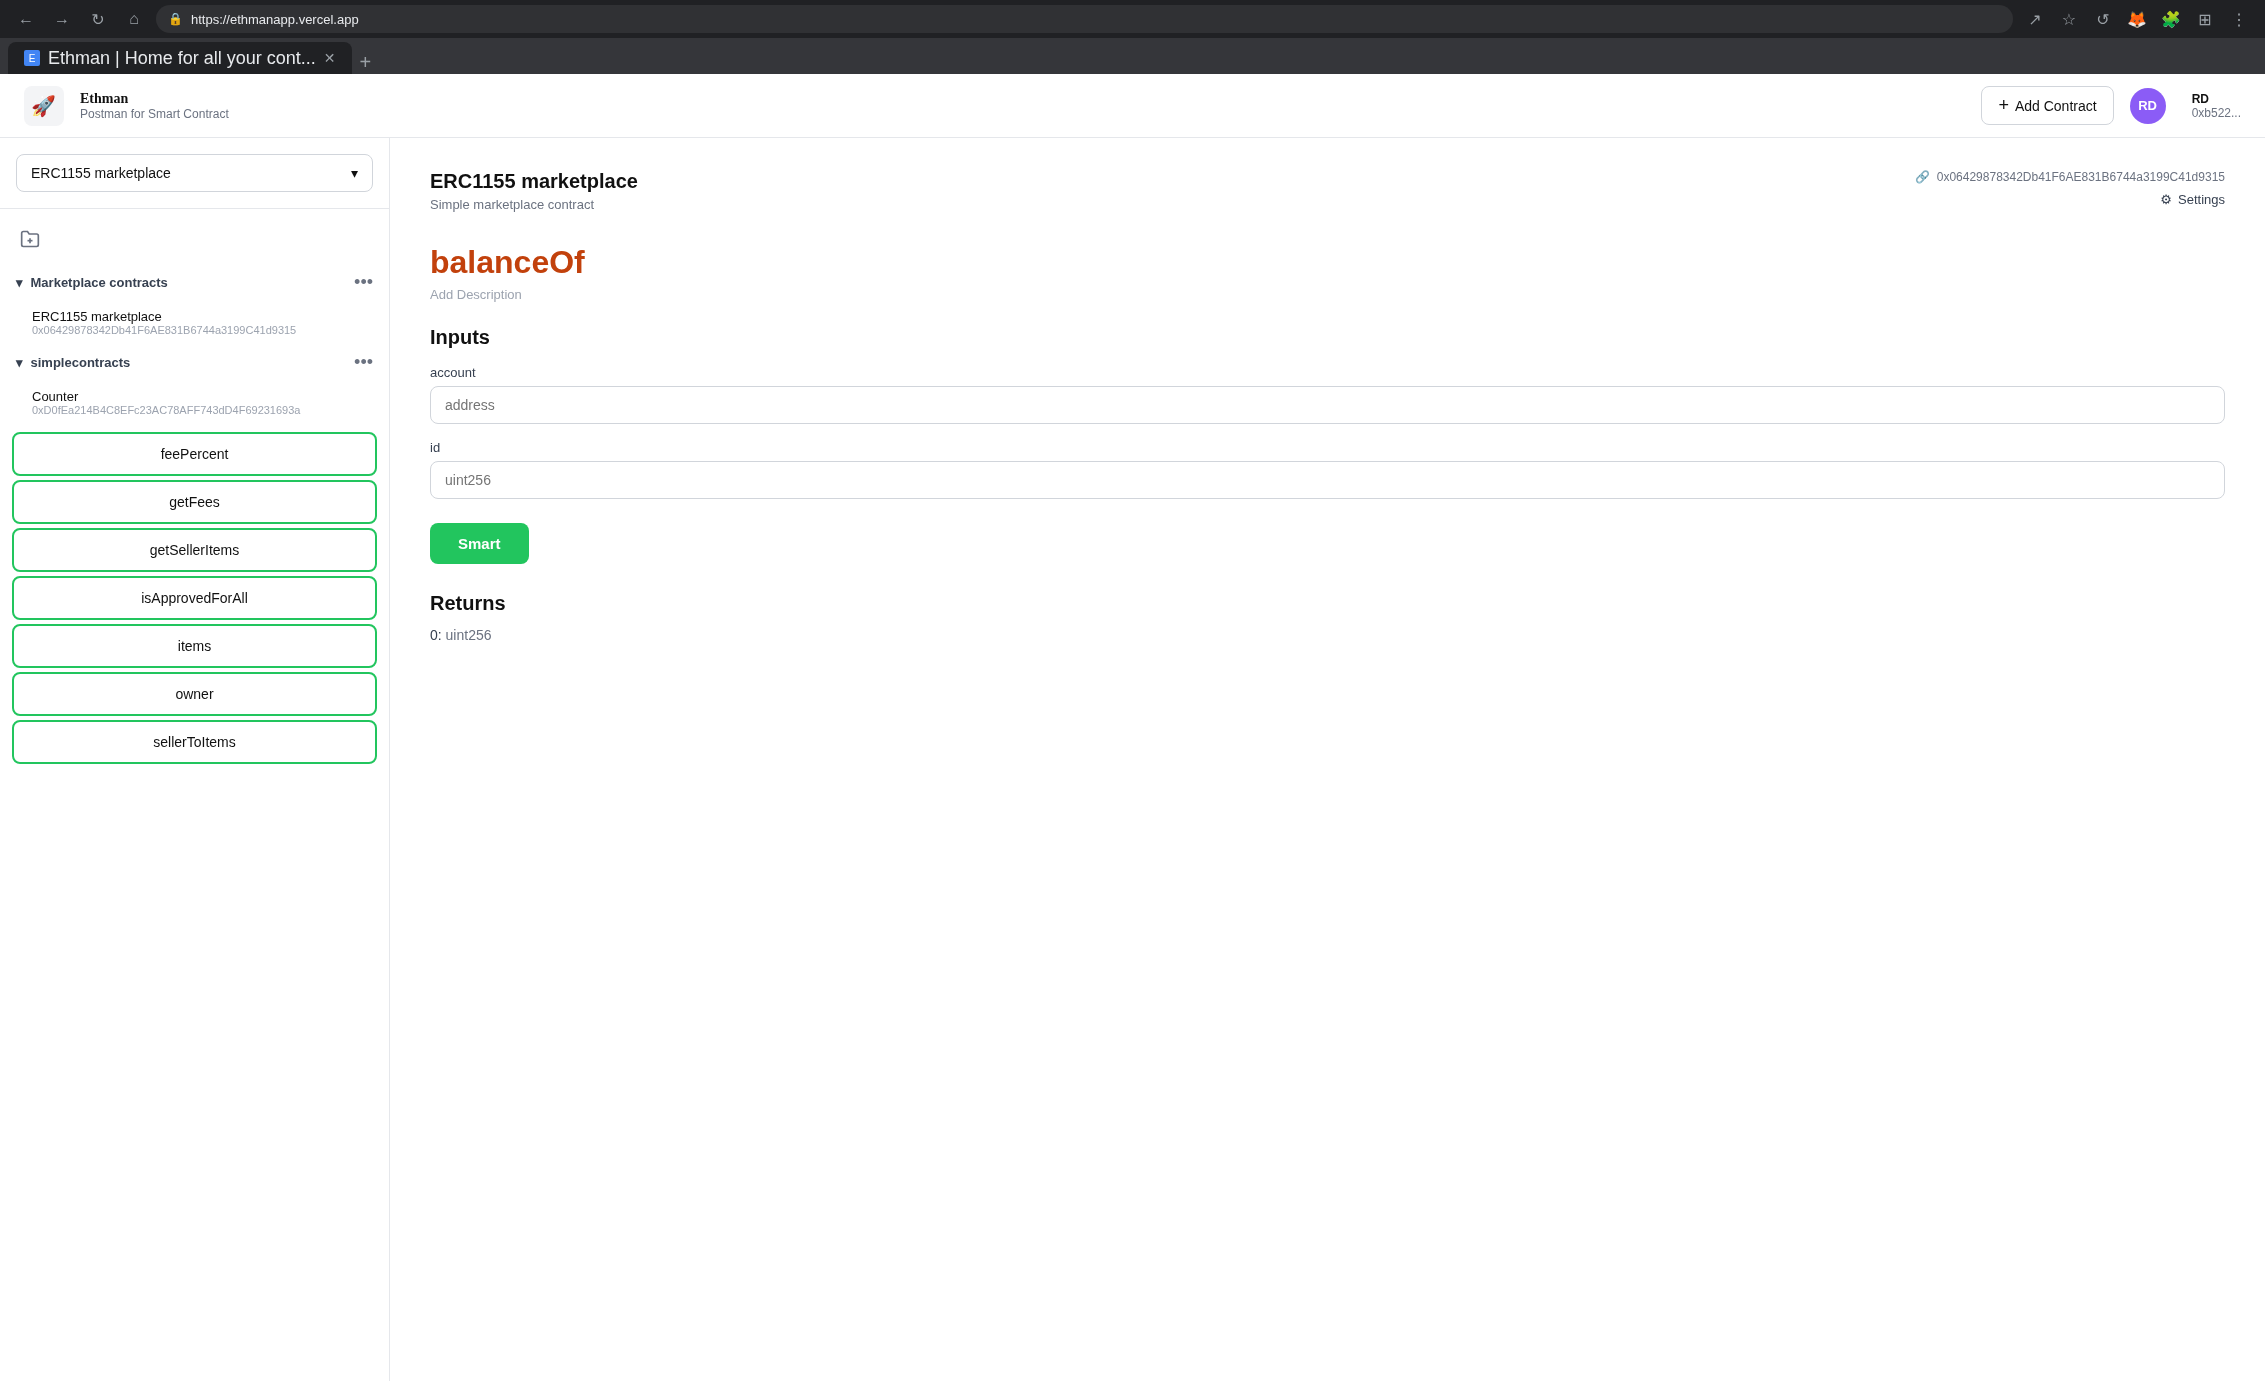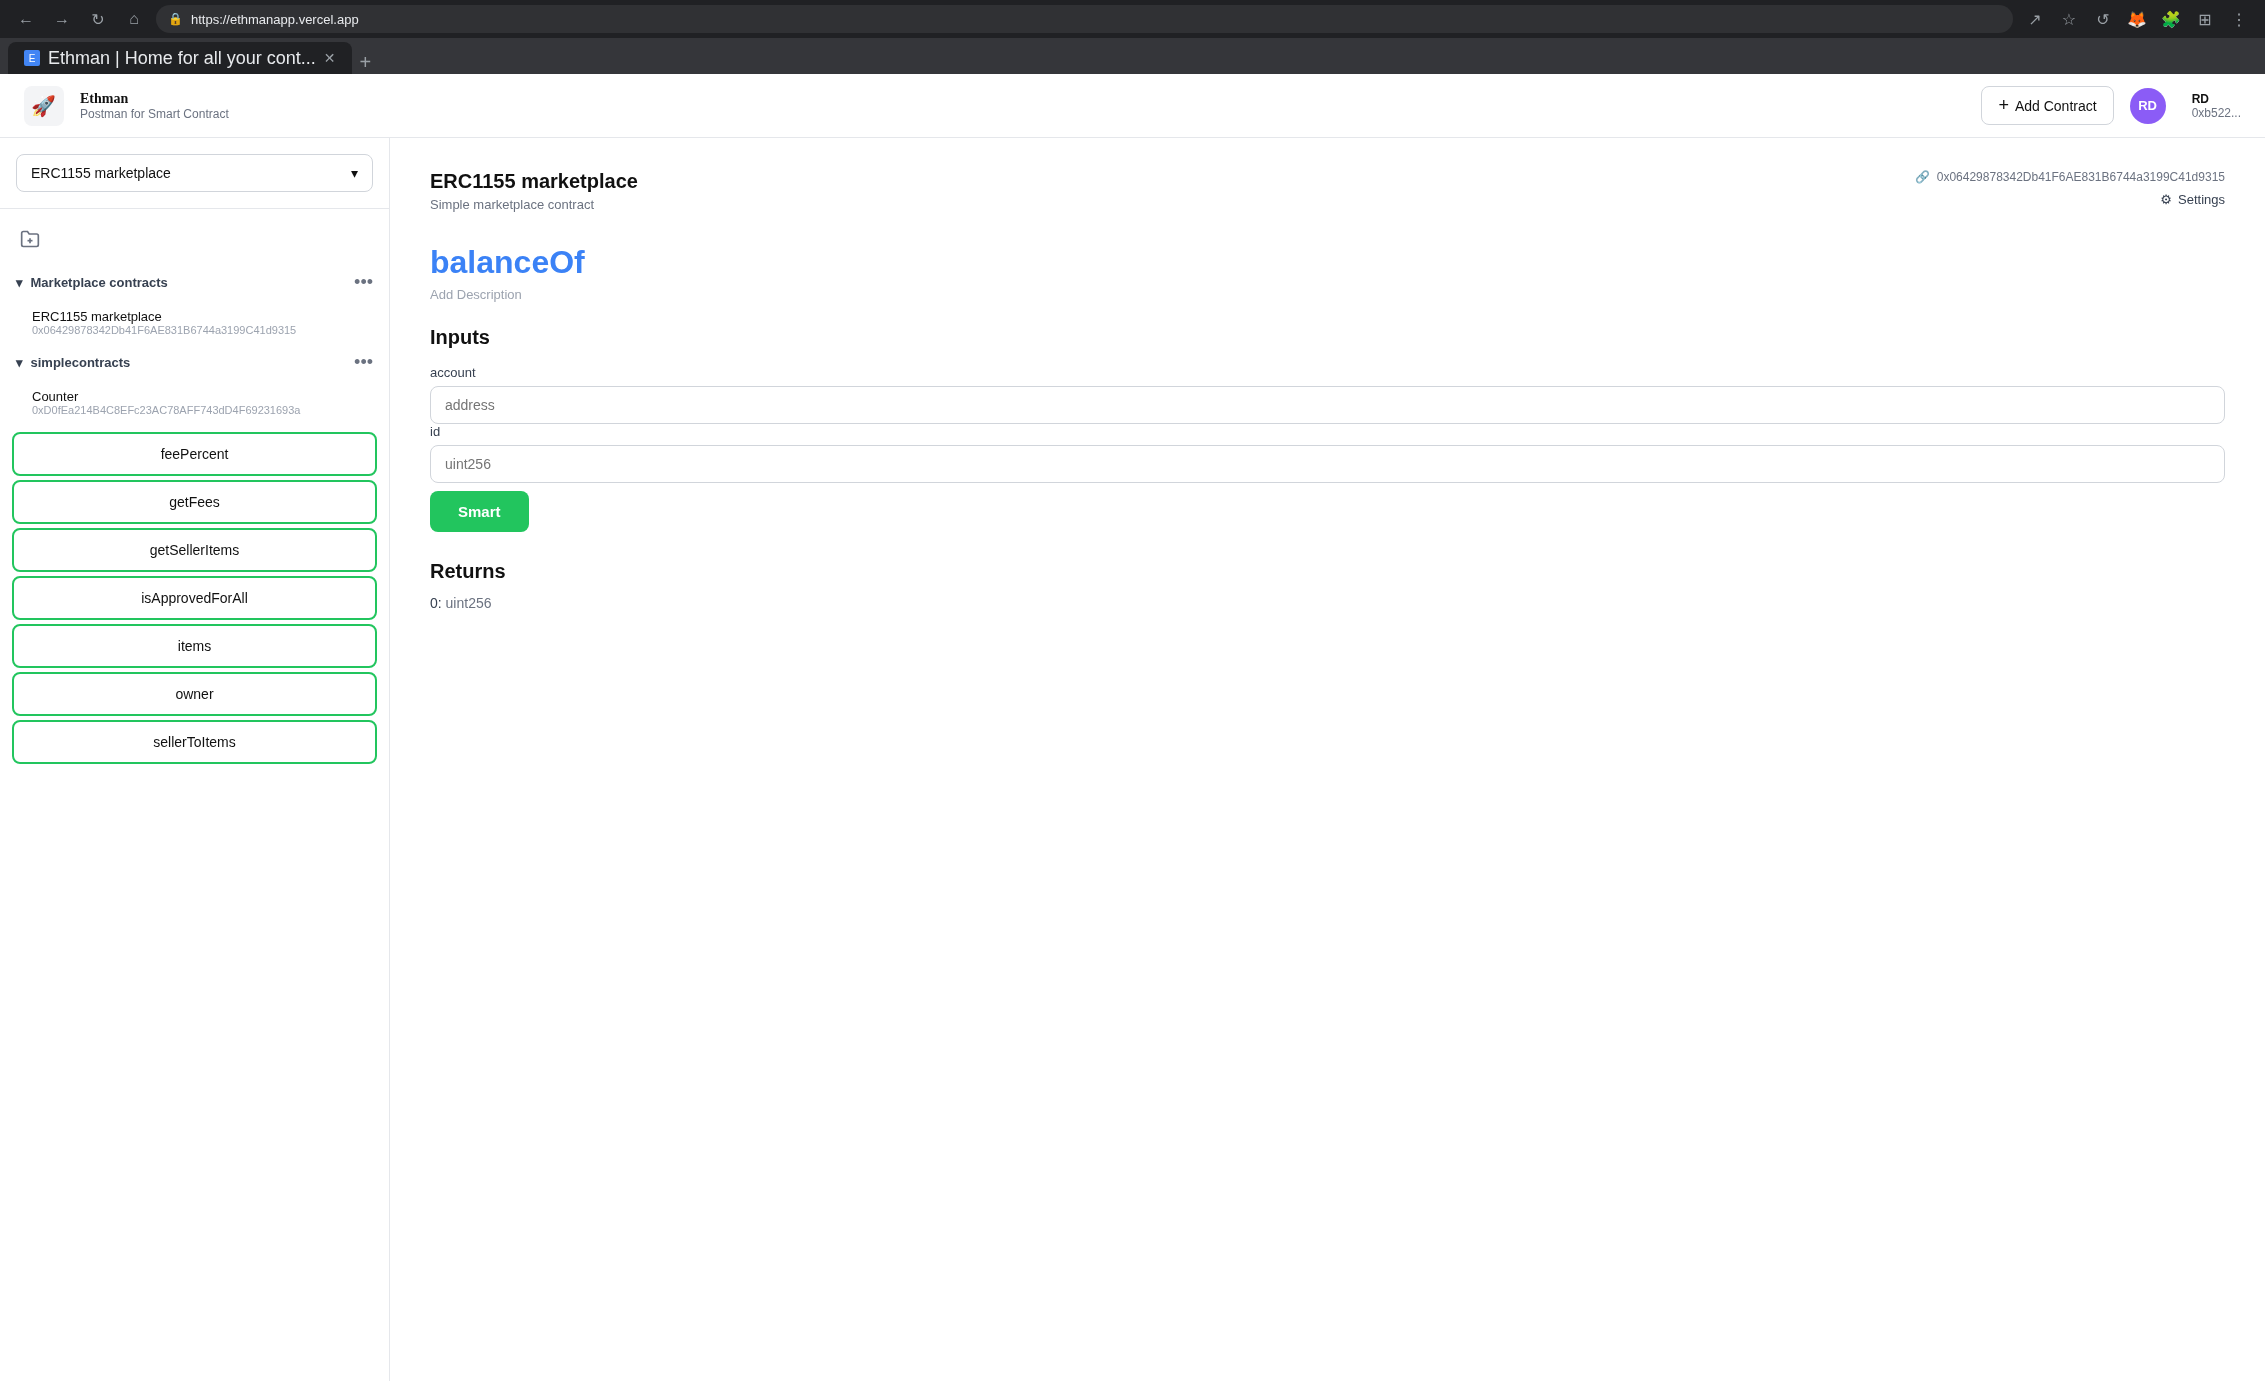--- a/index.html
+++ b/index.html
@@ -60,25 +60,25 @@
     
     .main-content { flex: 1; padding: 32px 40px; overflow-y: auto; background: #fff; }
     .contract-header { display: flex; align-items: flex-start; justify-content: space-between; margin-bottom: 32px; }
     .contract-info { }
     .contract-name-main { font-size: 20px; font-weight: 700; color: #111; margin-bottom: 4px; }
     .contract-desc { font-size: 13px; color: #6b7280; }
     .contract-actions { display: flex; flex-direction: column; align-items: flex-end; gap: 8px; }
     .contract-link { display: flex; align-items: center; gap: 6px; font-size: 12px; color: #6b7280; }
     .settings-btn { display: flex; align-items: center; gap: 6px; background: none; border: none; cursor: pointer; font-size: 13px; color: #374151; }
 
-    .function-title { font-size: 32px; font-weight: 800; color: #3b82f6; margin-bottom: 6px; }
+    .function-title { font-size: 32px; font-weight: 800; color: #c2410c; margin-bottom: 6px; }
     .function-subtitle { font-size: 13px; color: #9ca3af; cursor: pointer; margin-bottom: 24px; }
 
     .section-label { font-size: 20px; font-weight: 700; color: #111; margin-bottom: 16px; }
-    .input-group { }
+    .input-group { margin-bottom: 16px; }
     .input-label { font-size: 13px; color: #374151; margin-bottom: 6px; }
     .input-field { width: 100%; padding: 10px 14px; border: 1px solid #d1d5db; border-radius: 8px; font-size: 14px; color: #9ca3af; background: #fff; }
 
     .call-btn { background: #22c55e; color: #fff; border: none; border-radius: 8px; padding: 12px 28px; font-size: 15px; font-weight: 600; cursor: pointer; margin-top: 8px; }
 
     .returns-section { margin-top: 28px; }
     .returns-label { font-size: 20px; font-weight: 700; color: #111; margin-bottom: 12px; }
     .return-item { font-size: 14px; color: #374151; }
     .return-type { color: #6b7280; }
   </style>

